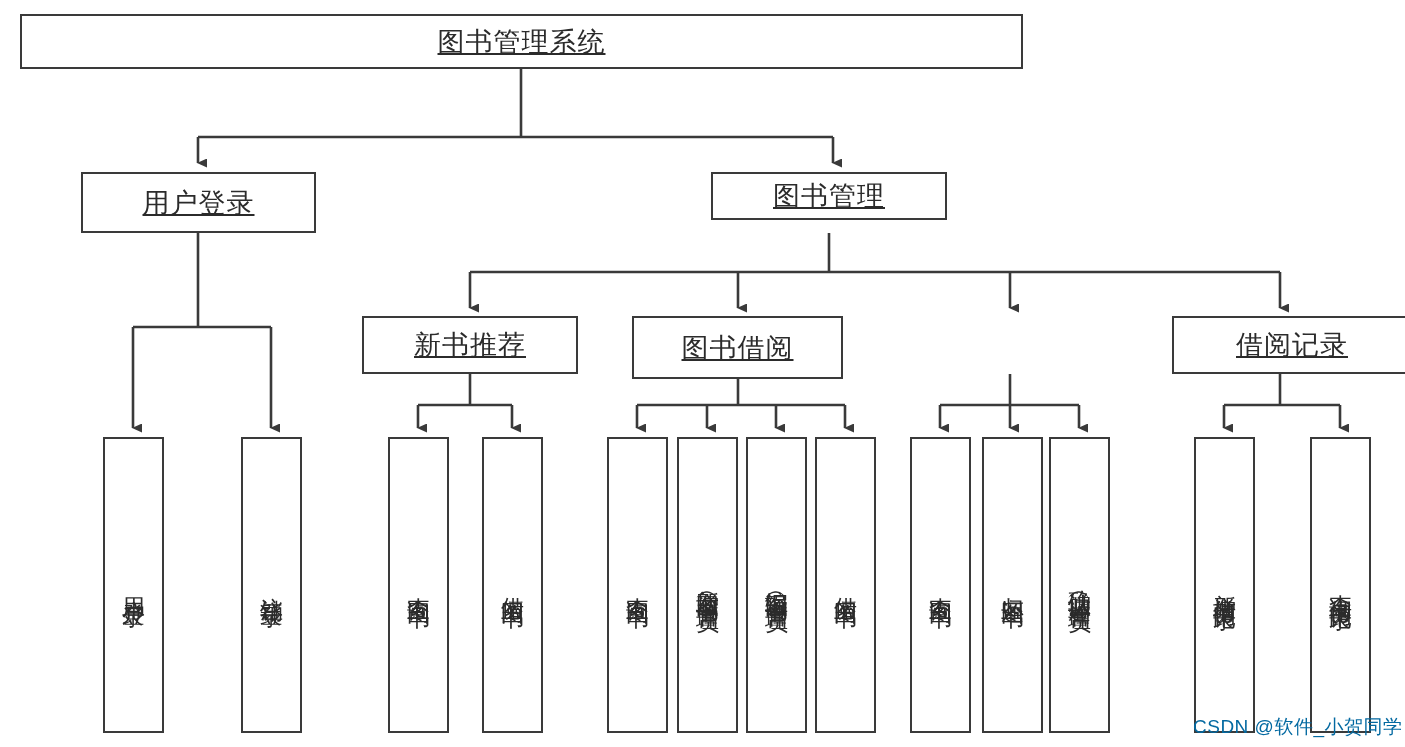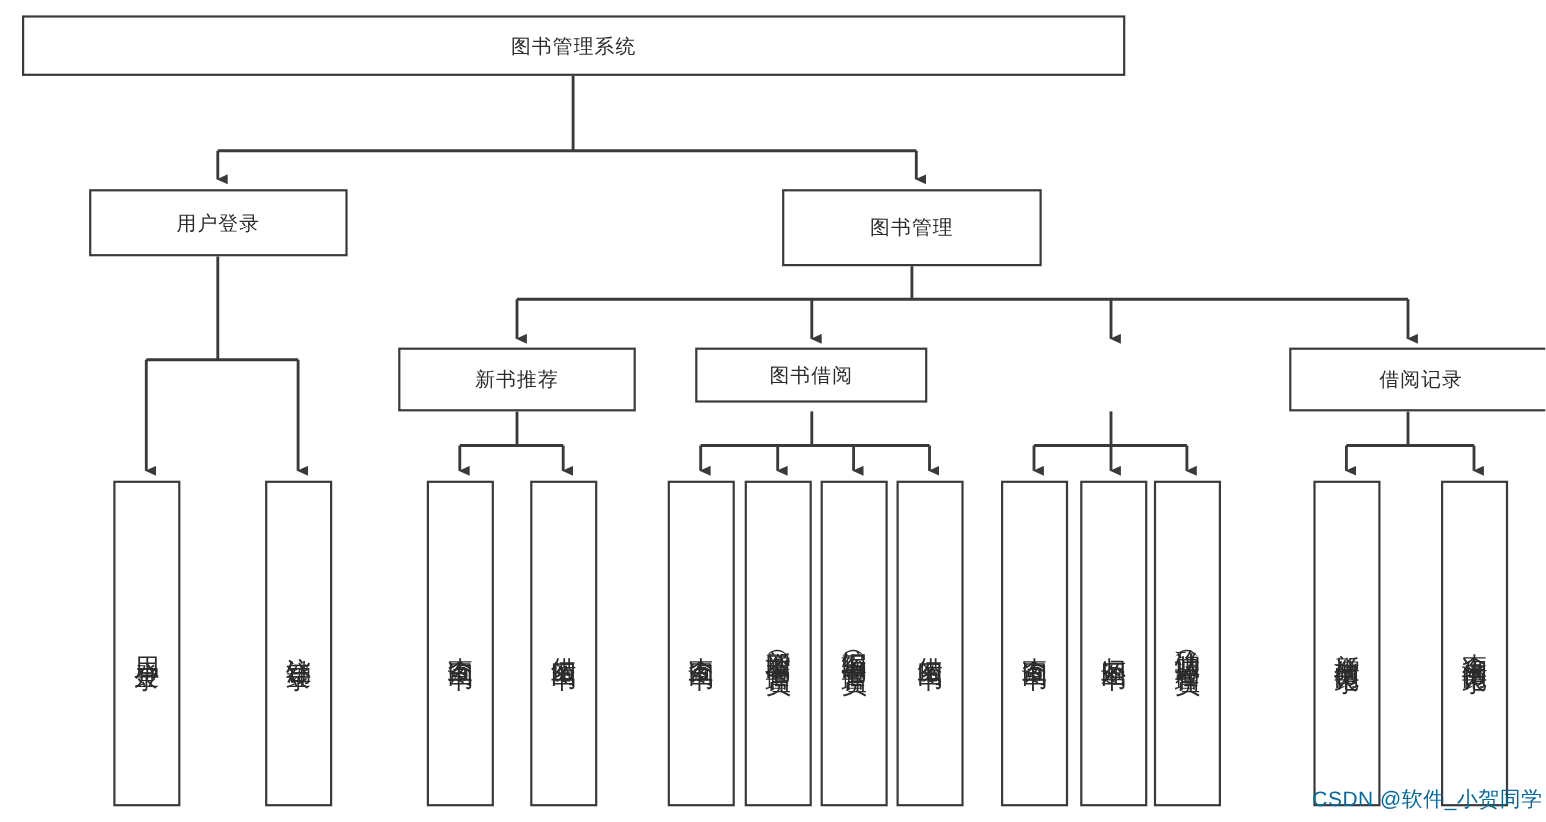--- a/index.html
+++ b/index.html
@@ -9,21 +9,21 @@
   .node{
     position:absolute;
     box-sizing:border-box;
     background:#ffffff;
     border:2px solid #3a3a3a;
     display:flex;
     align-items:center;
     justify-content:center;
     color:#2b2b2b;
   }
-  .node.h{ font-size:18px; letter-spacing:1px; }
+  .node.h{ font-size:27px; letter-spacing:1px;text-decoration:underline; }
   .node.v{
     writing-mode:vertical-rl;
     text-orientation:upright;
     font-size:23px;
     letter-spacing:3px;
     line-height:1;
     padding:4px 0;
   }
   .node.v .lbl{
     writing-mode:vertical-rl;
@@ -94,28 +94,28 @@
     </g>
   </svg>
 
   <div class="node h" style="left:20px;top:14px;width:1003px;height:55px;">
     <span class="lbl">图书管理系统</span>
   </div>
 
   <div class="node h" style="left:81px;top:172px;width:235px;height:61px;">
     <span class="lbl">用户登录</span>
   </div>
-  <div class="node h" style="left:711px;top:172px;width:236px;height:70px;">
+  <div class="node h" style="left:711px;top:172px;width:236px;height:48px;">
     <span class="lbl">图书管理</span>
   </div>
 
   <div class="node h" style="left:362px;top:316px;width:216px;height:58px;">
     <span class="lbl">新书推荐</span>
   </div>
-  <div class="node h" style="left:632px;top:316px;width:211px;height:50px;">
+  <div class="node h" style="left:632px;top:316px;width:211px;height:63px;">
     <span class="lbl">图书借阅</span>
   </div>
   <div class="node h" style="left:1172px;top:316px;width:240px;height:58px;">
     <span class="lbl">借阅记录</span>
   </div>
 
   <div class="node v" style="left:103px;top:437px;width:61px;height:296px;">
     <span class="lbl">用户登录</span>
   </div>
   <div class="node v" style="left:241px;top:437px;width:61px;height:296px;">

